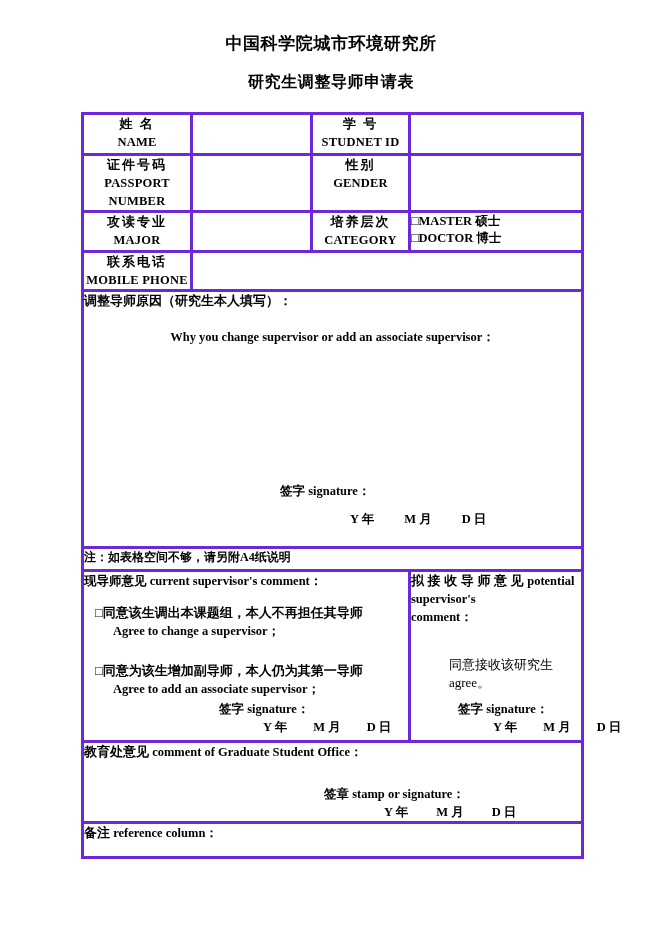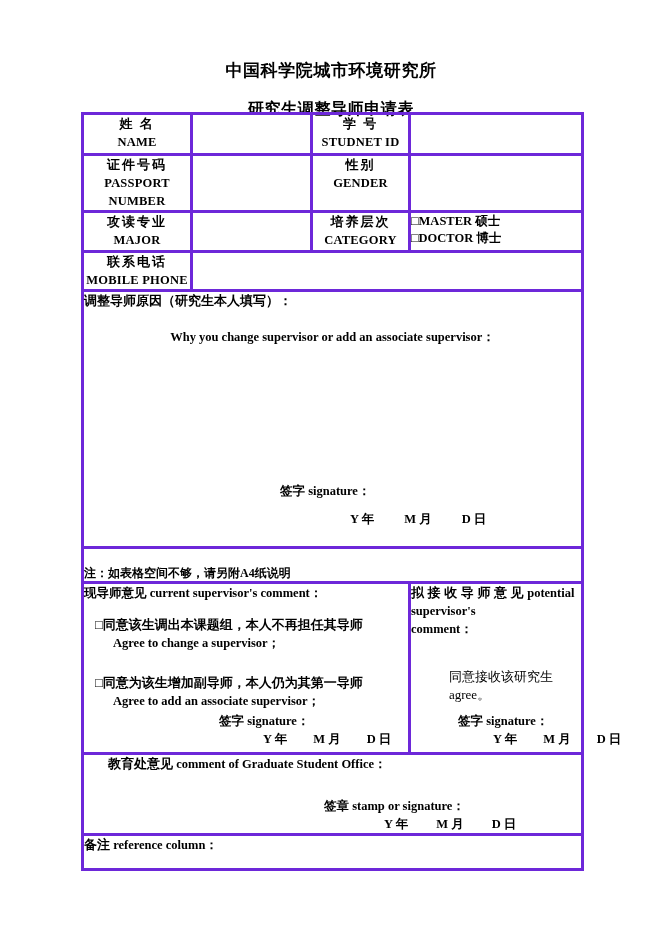--- a/index.html
+++ b/index.html
@@ -19,21 +19,21 @@
     width: 662px;
     height: 936px;
     background: #fff;
     overflow: hidden;
   }
 
   
   .title-block {
     position: absolute;
     left: 0;
-    top: 60px;
+    top: 33px;
     width: 662px;
     text-align: center;
   }
   .title-main {
     font-size: 17px;
     font-weight: bold;
     letter-spacing: 0.6px;
     line-height: 22px;
   }
   .title-sub {
@@ -122,21 +122,20 @@
   }
   .date-line .gap { display: inline-block; width: 30px; }
 
   .note-cell {
     padding: 3px 6px 3px 6px;
   }
   .note-text {
     font-weight: bold;
     font-size: 12px;
     line-height: 16px;
-    margin-top: 16px;
   }
 
   
   .sup-cell { padding: 7px 7px 4px 7px; height: 168px; position: relative; }
   .sup-head {
     font-weight: bold;
     font-size: 12.5px;
     line-height: 18px;
   }
   .sup-head .cnwide {
@@ -190,21 +189,20 @@
   }
   .sup-sig.right-col .s2 { padding-left: 75px; }
   .sup-sig .gap { display: inline-block; width: 26px; }
 
   
   .office-cell { padding: 7px 8px 5px 8px; height: 62px; }
   .office-head {
     font-weight: bold;
     font-size: 12.5px;
     line-height: 18px;
-    padding-left: 24px;
   }
   .office-head .cnb { font-size: 13px; }
   .office-sig {
     font-weight: bold;
     font-size: 12.5px;
     line-height: 18px;
     padding-left: 240px;
     margin-top: 24px;
   }
   .office-date {

